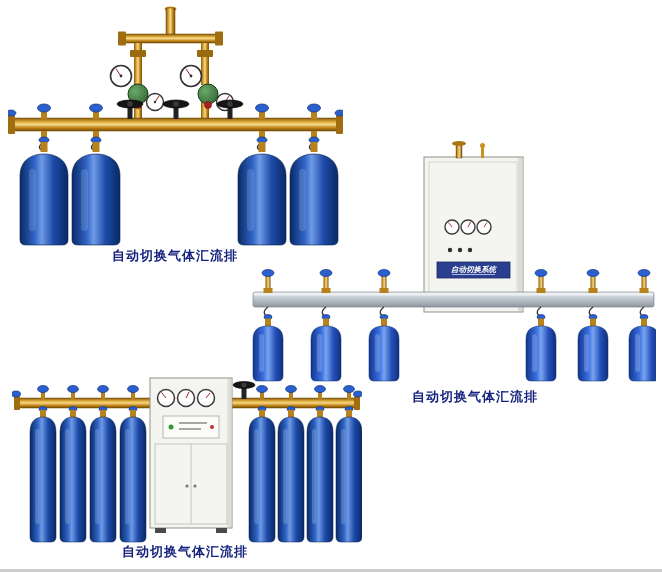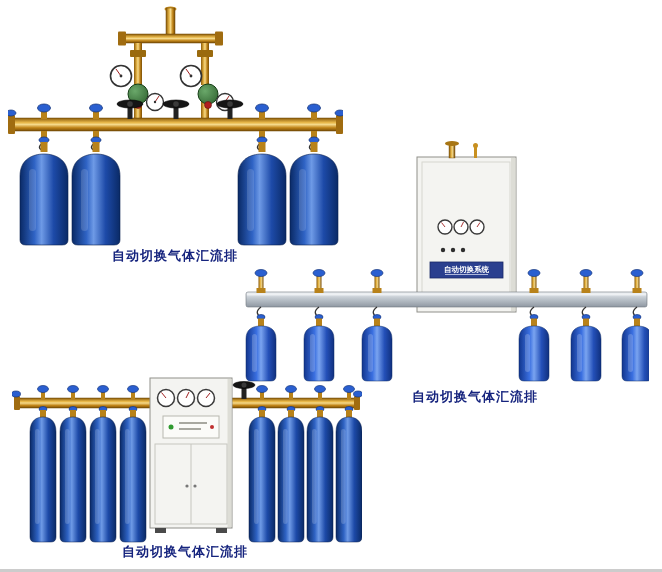--- a/index.html
+++ b/index.html
@@ -152,21 +152,21 @@
   <g>
     <use href="#cyl1" transform="translate(36,147)"></use>
     <use href="#cyl1" transform="translate(88,147)"></use>
     <use href="#cyl1" transform="translate(254,147)"></use>
     <use href="#cyl1" transform="translate(306,147)"></use>
   </g>
 </svg>
 </div>
 <div class="caption" style="left:10px;top:247px;width:330px;">自动切换气体汇流排</div>
 
-<div class="figure" style="left:244px;top:140px;">
+<div class="figure" style="left:251px;top:140px;font-style:italic;">
 <svg width="405" height="245" viewBox="0 0 405 245">
   <defs>
     <linearGradient id="brassV2" x1="0" y1="0" x2="1" y2="0">
       <stop offset="0" stop-color="#8a5a08"></stop>
           <stop offset="0.4" stop-color="#e8b84a"></stop>
       <stop offset="0.55" stop-color="#f5d98a"></stop>
           <stop offset="1" stop-color="#7a4e06"></stop>
     </linearGradient>
     <linearGradient id="railG" x1="0" y1="0" x2="0" y2="1">
       <stop offset="0" stop-color="#f0f3f6"></stop>

